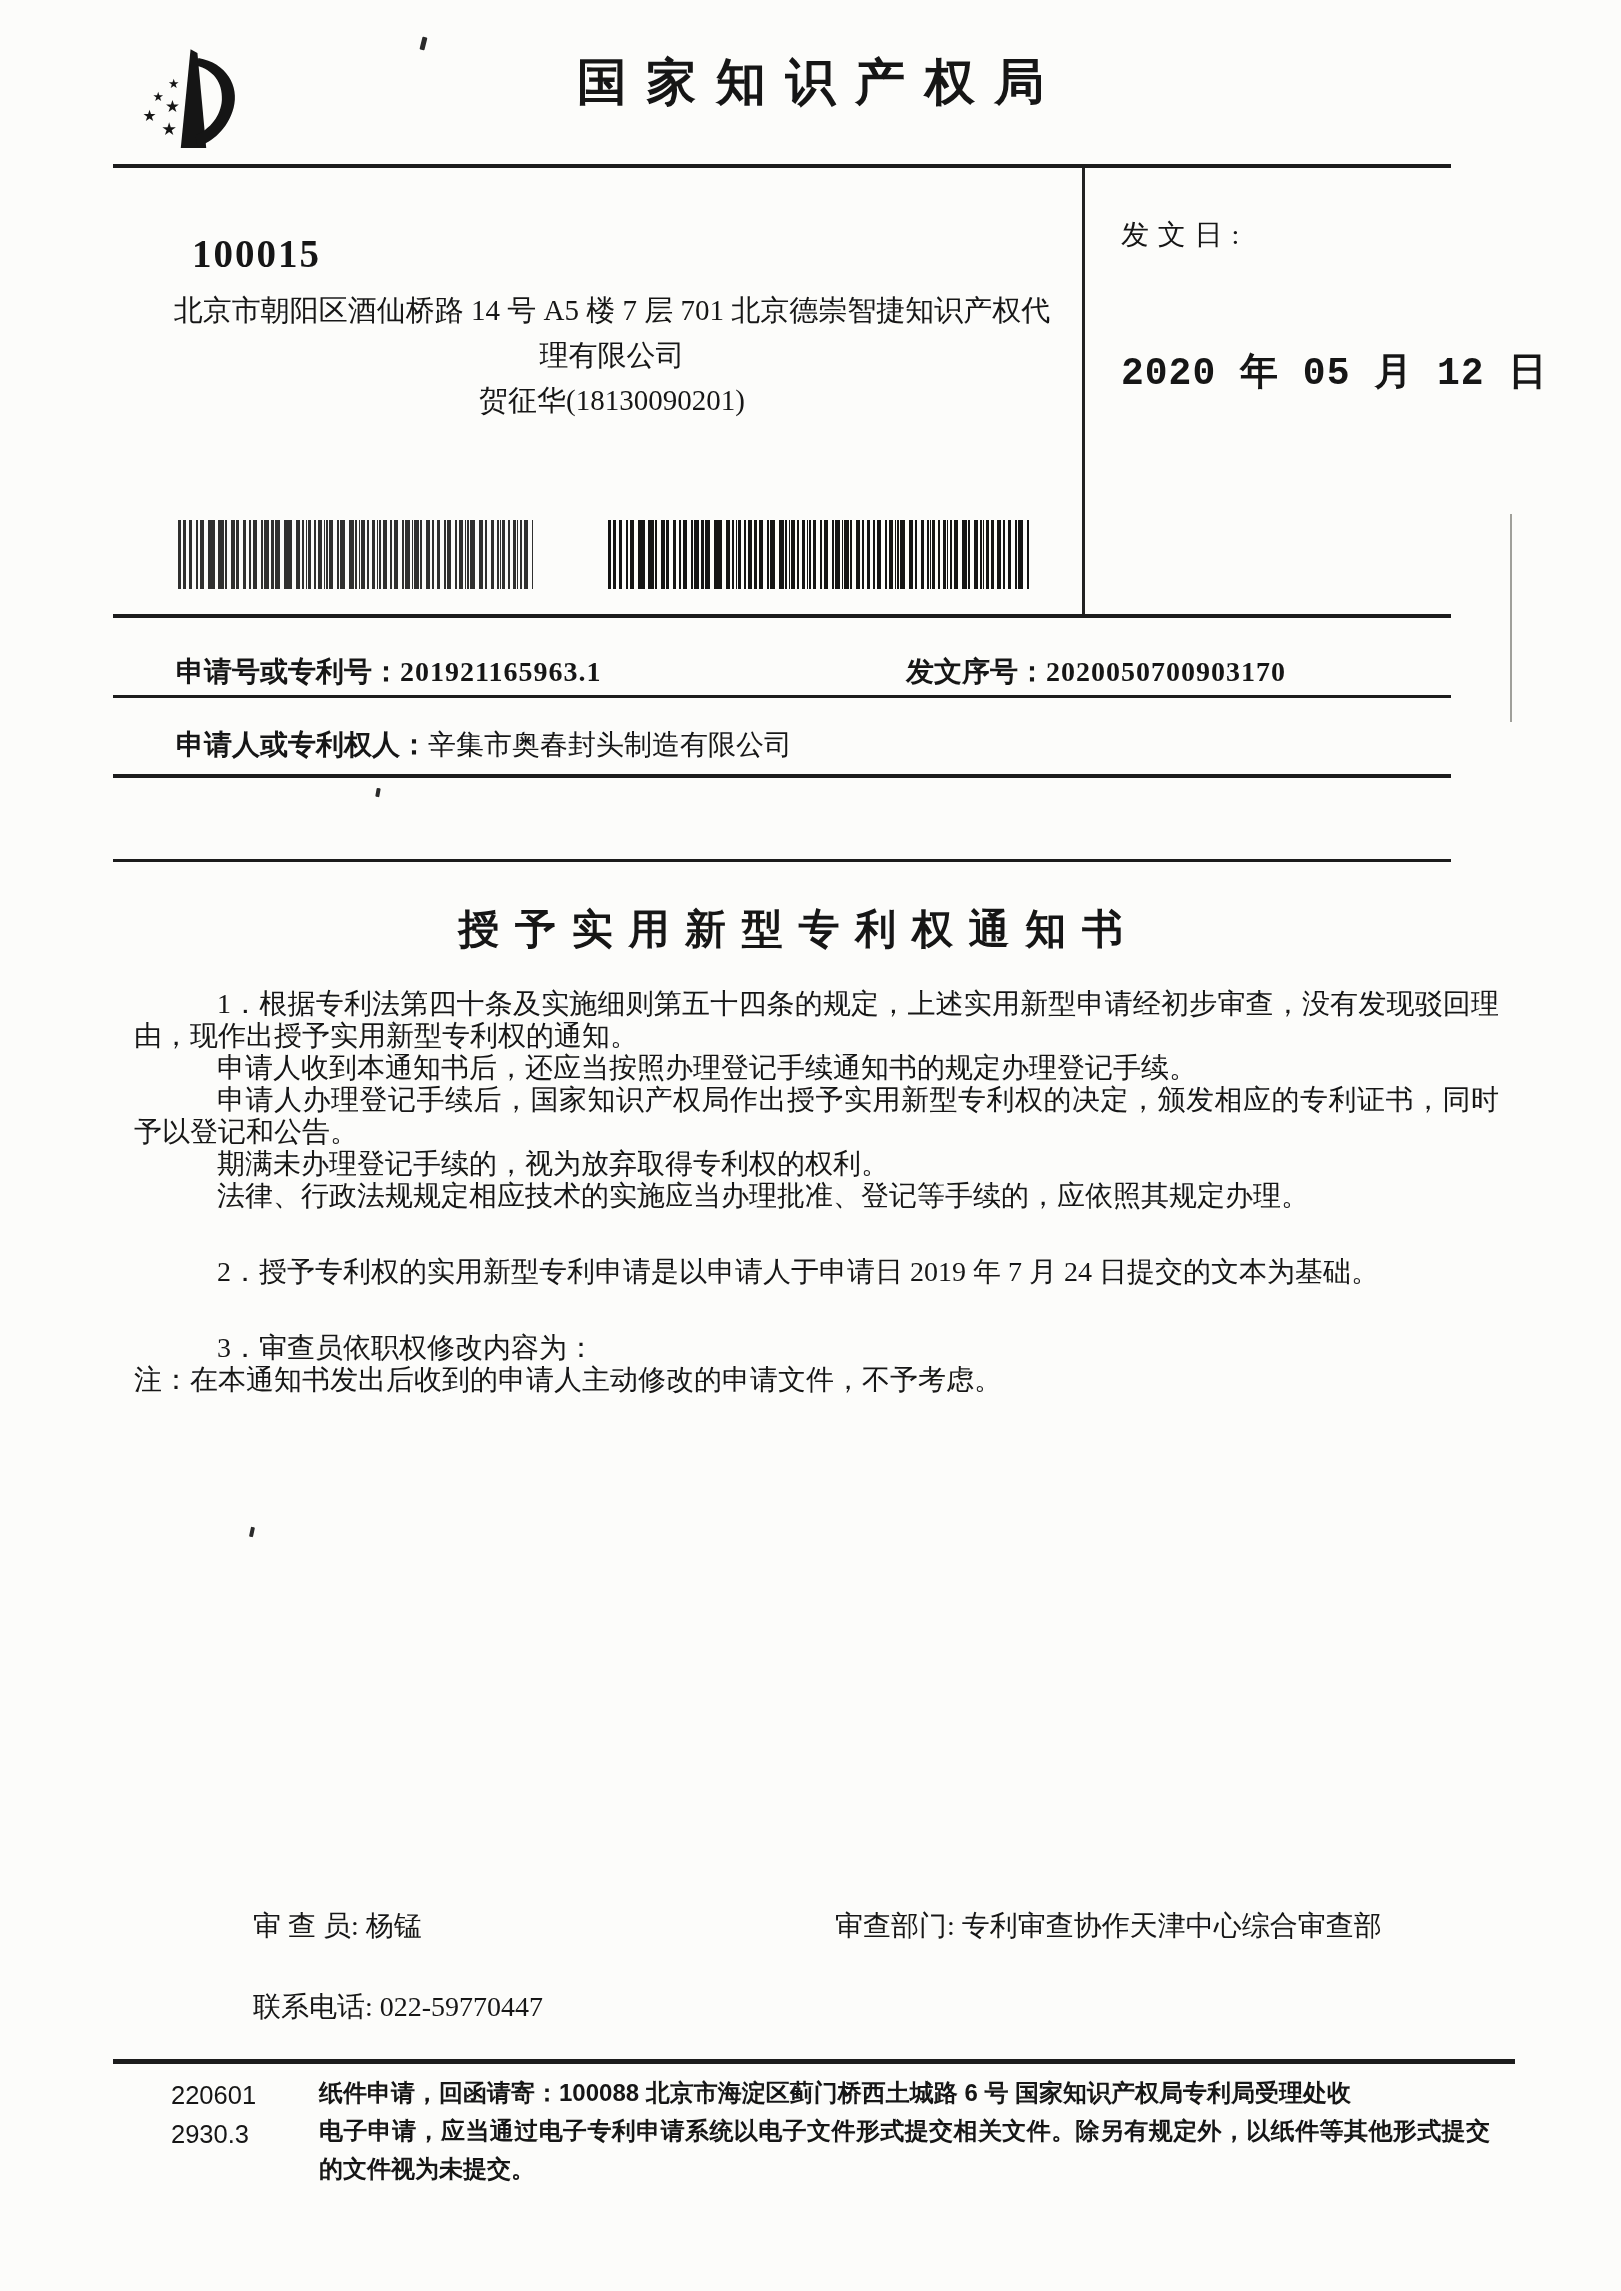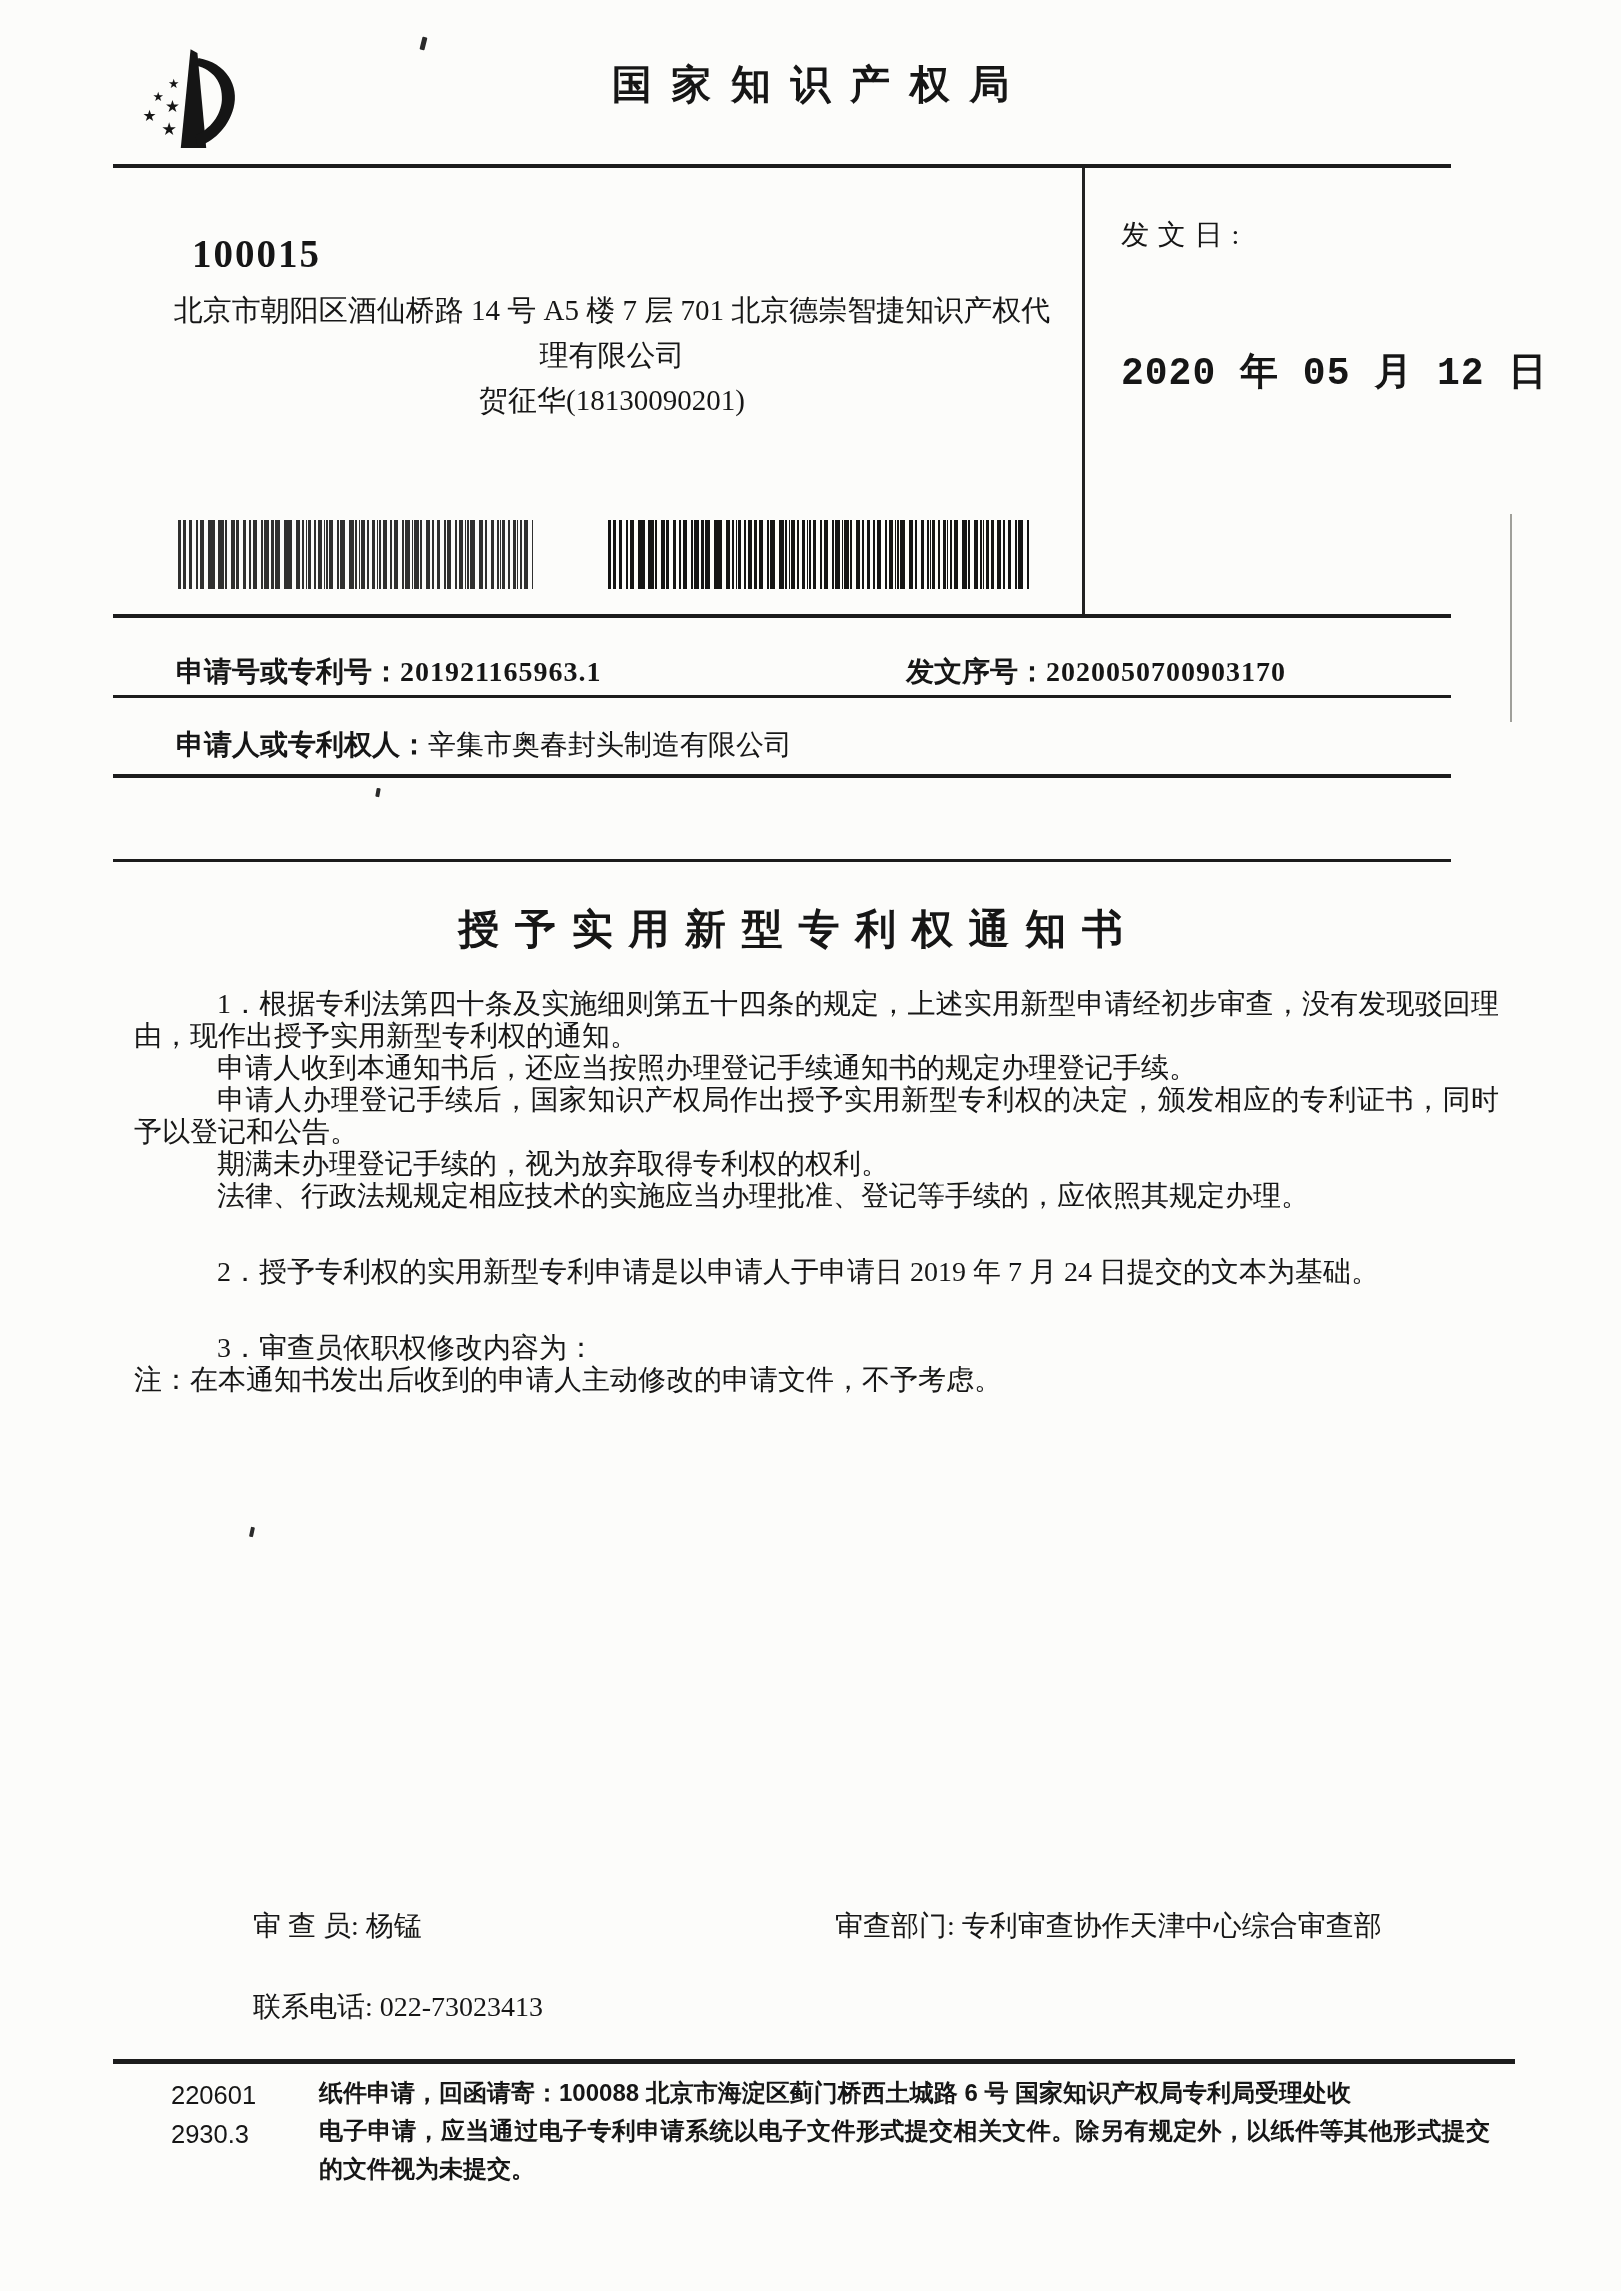--- a/index.html
+++ b/index.html
@@ -11,24 +11,23 @@
     background:#fcfcfa;
     color:#161616;
     font-family:"Liberation Serif","DejaVu Serif",serif;
     overflow:hidden;
   }
 
   
   .agency-title {
     position:absolute; left:0; right:0; top:49px;
     text-align:center;
-    font-size:40px; font-weight:700;
+    font-size:50px; font-weight:700;
     letter-spacing:19.6px; padding-left:19.6px;
     white-space:nowrap;
-    margin-top:8px;
   }
   .rule { position:absolute; background:#1c1c1c; }
 
   
   .postcode { position:absolute; left:192px; top:231px; font-size:39px; font-weight:700; letter-spacing:2px; }
   .addr-block {
     position:absolute; left:165px; top:288px; width:894px;
     text-align:center; font-size:29px; line-height:45px;
   }
 
@@ -174,21 +173,21 @@
       <span>杨锰</span>
     </span>
     <span class="sig-dept">
       <span>审查部门:</span>
       <span>专利审查协作天津中心综合审查部</span>
     </span>
   </div>
   <div class="sig-row" style="top:1988px;">
     <span class="sig-phone">
       <span>联系电话:</span>
-      <span>022-73023413</span>
+      <span>022-59770447</span>
     </span>
   </div>
 
   <div class="rule footer-rule"></div>
   <div class="footer-codes">
     <div>220601</div>
     <div>2930.3</div>
   </div>
   <div class="footer-text">
     <p>纸件申请，回函请寄：100088 北京市海淀区蓟门桥西土城路 6 号  国家知识产权局专利局受理处收</p>

